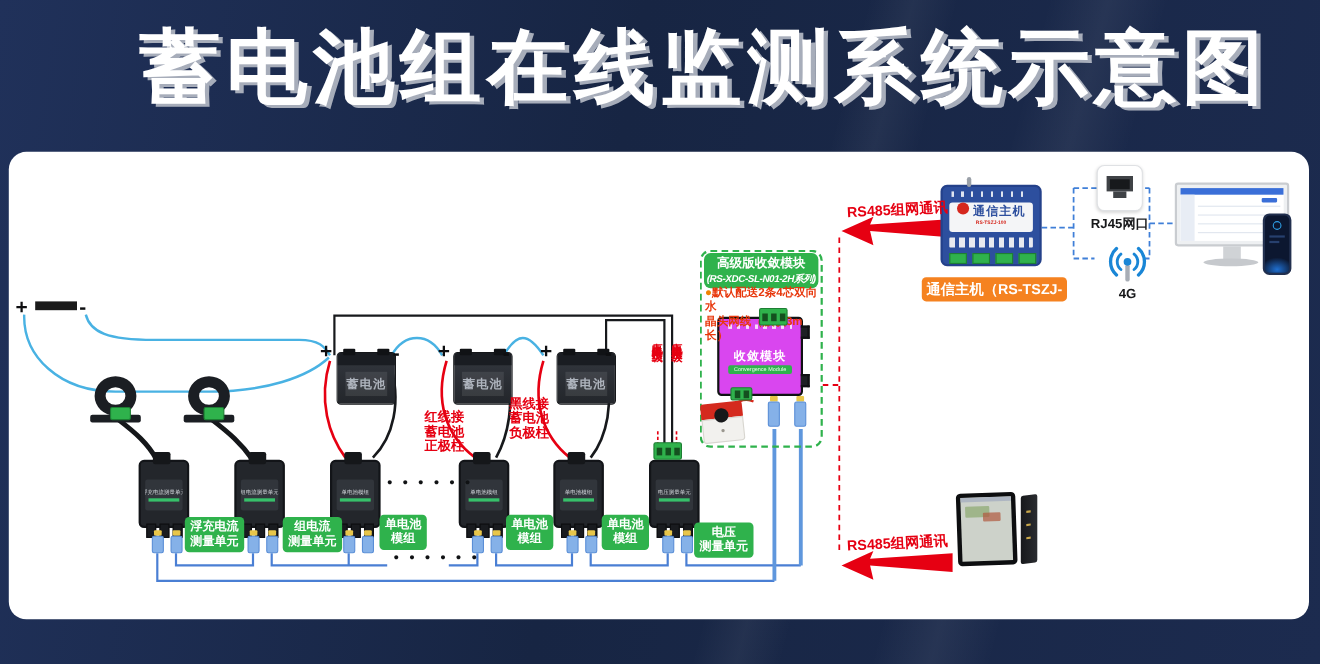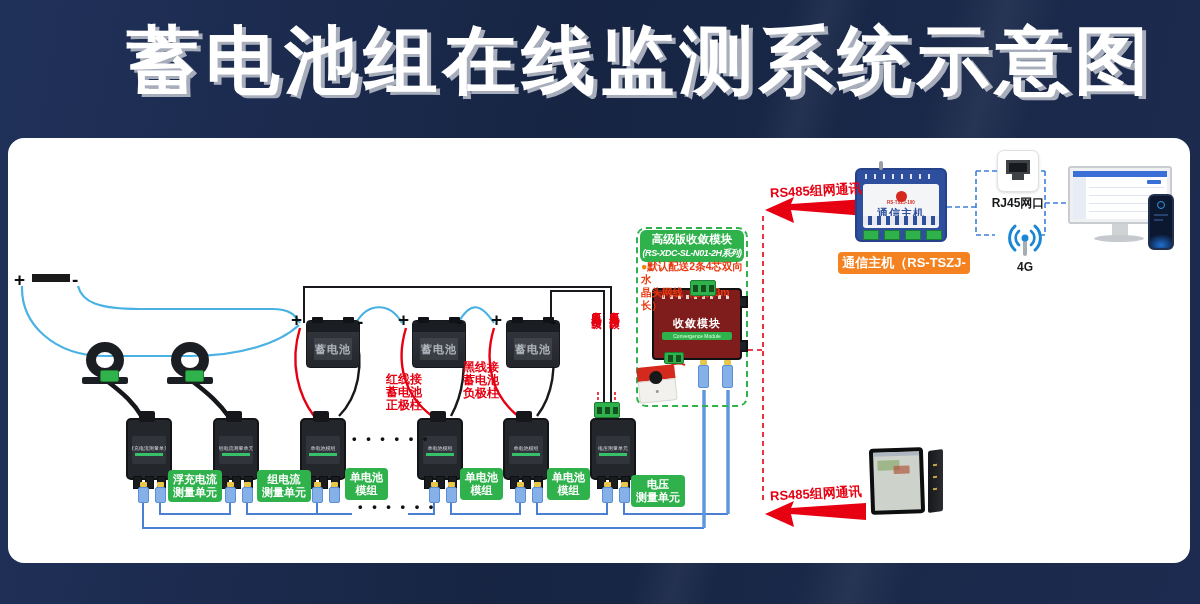--- a/index.html
+++ b/index.html
@@ -59,43 +59,43 @@
   .vtext{writing-mode:vertical-rl;text-orientation:upright;color:#e60012;font-weight:bold;font-size:10px;letter-spacing:1px;z-index:3;}
   .dots{color:#101214;font-weight:bold;font-size:13px;letter-spacing:3px;z-index:3;white-space:nowrap;}
   
   .convbox{left:628px;top:89px;width:112px;height:180px;border:2px dashed #2fb24c;border-radius:10px;}
   .convtitle{left:632px;top:92px;width:104px;background:#2fb24c;color:#fff;border-radius:6px;text-align:center;
       font-weight:bold;padding:2px 0;z-index:3;}
   .convtitle .l1{font-size:11.5px;}
   .convtitle .l2{font-size:9px;letter-spacing:-0.4px;font-style:italic;}
   .convnote{left:633px;top:122px;width:104px;color:#e8380d;font-weight:bold;font-size:10.5px;line-height:13px;z-index:3;}
   .convnote .bullet{color:#f08300;}
-  .convdev{left:644px;top:150px;width:90px;height:72px;background:#7f1d1d;border:2px solid #0f1113;border-radius:4px;z-index:2;}
+  .convdev{left:644px;top:150px;width:78px;height:72px;background:#d946ef;border:2px solid #0f1113;border-radius:4px;z-index:2;}
   .convdev .clabel{position:absolute;left:0;right:0;top:26px;text-align:center;color:#fff;font-weight:bold;font-size:11px;letter-spacing:1px;}
   .convdev .cstripe{position:absolute;left:8px;right:8px;top:42px;height:8px;background:#2fb24c;border-radius:2px;
       color:#e8ffe9;font-size:5px;text-align:center;line-height:8px;}
   .convdev .cports{position:absolute;left:8px;right:8px;top:5px;height:4px;
       background:repeating-linear-gradient(90deg,rgba(255,255,255,.8) 0 3px,transparent 3px 8px);}
   .convdev .flange{position:absolute;right:-8px;width:8px;height:12px;background:#1d2024;border:2px solid #0f1113;border-left:none;}
   .convterm-top{left:682px;top:142px;}
   .convterm-bot{left:656px;top:214px;width:20px;height:12px;}
   .alarm{left:630px;top:228px;width:38px;height:36px;z-index:3;transform:rotate(-6deg);}
   .alarm .atop{position:absolute;left:0;top:0;right:0;height:14px;background:#d42a1e;border-radius:3px 3px 0 0;}
   .alarm .abody{position:absolute;left:0;top:14px;right:0;bottom:0;background:#f2f1ee;border-radius:0 0 3px 3px;border:1px solid #d8d6d0;}
   .alarm .knob{position:absolute;left:12px;top:5px;width:13px;height:13px;background:#17181a;border-radius:50%;}
   .alarm .dot{position:absolute;left:17px;top:24px;width:3px;height:3px;background:#9a978f;border-radius:50%;}
   
   .rs485{color:#e60012;font-weight:bold;font-size:13px;z-index:4;transform:rotate(-3deg);white-space:nowrap;}
   
   .host{left:847px;top:30px;width:92px;height:74px;background:#2d4f9e;border:2px solid #24418a;border-radius:6px;z-index:2;}
   .host .ant{position:absolute;top:-9px;left:22px;width:4px;height:9px;background:#9aa0a8;border-radius:2px;}
   .host .toprow{position:absolute;left:8px;right:8px;top:4px;height:5px;
       background:repeating-linear-gradient(90deg,rgba(255,255,255,.85) 0 2px,transparent 2px 9px);}
-  .host .panelw{position:absolute;left:6px;right:6px;top:14px;height:44px;background:#f4f5f7;border-radius:3px;
-      display:flex;align-items:center;justify-content:center;gap:4px;flex-direction:column;}
+  .host .panelw{position:absolute;left:6px;right:6px;top:14px;height:27px;background:#f4f5f7;border-radius:3px;
+      display:flex;align-items:flex-start;justify-content:center;gap:4px;flex-direction:row;}
   .host .logo{width:11px;height:11px;border-radius:50%;background:#d5281e;flex:0 0 auto;}
   .host .hname{color:#2d4f9e;font-weight:900;font-size:11px;letter-spacing:1px;}
   .host .hsub{position:absolute;left:0;right:0;top:30px;text-align:center;color:#d5281e;font-size:4.5px;font-weight:bold;}
   .host .ports{position:absolute;left:6px;right:6px;top:46px;height:9px;
       background:repeating-linear-gradient(90deg,#e8eaf0 0 5px,#2d4f9e 5px 9px);border-radius:1px;}
   .host .gterms{position:absolute;left:6px;top:60px;display:flex;gap:5px;}
   .host .gterms i{display:block;width:16px;height:10px;background:#2fb24c;border:1px solid #1d7e33;}
   .otag{background:#f58220;color:#fff;font-weight:bold;text-align:center;border-radius:4px;z-index:3;}
   .hosttag{left:830px;top:114px;width:132px;height:22px;line-height:22px;font-size:13px;}
   

